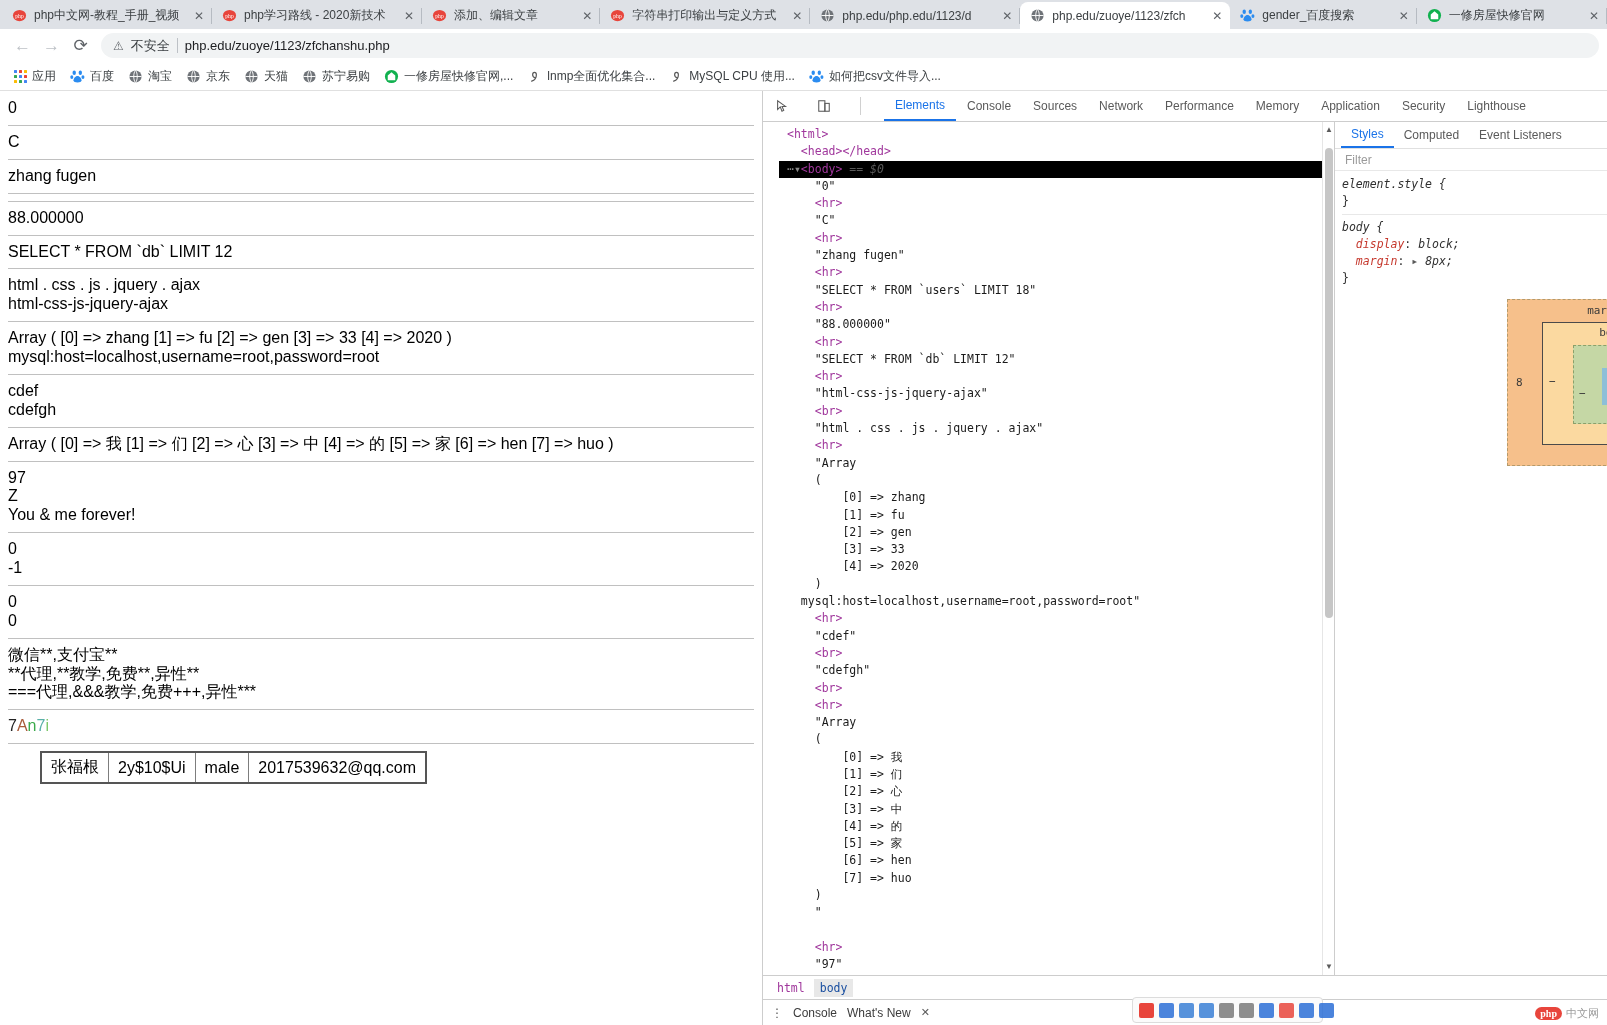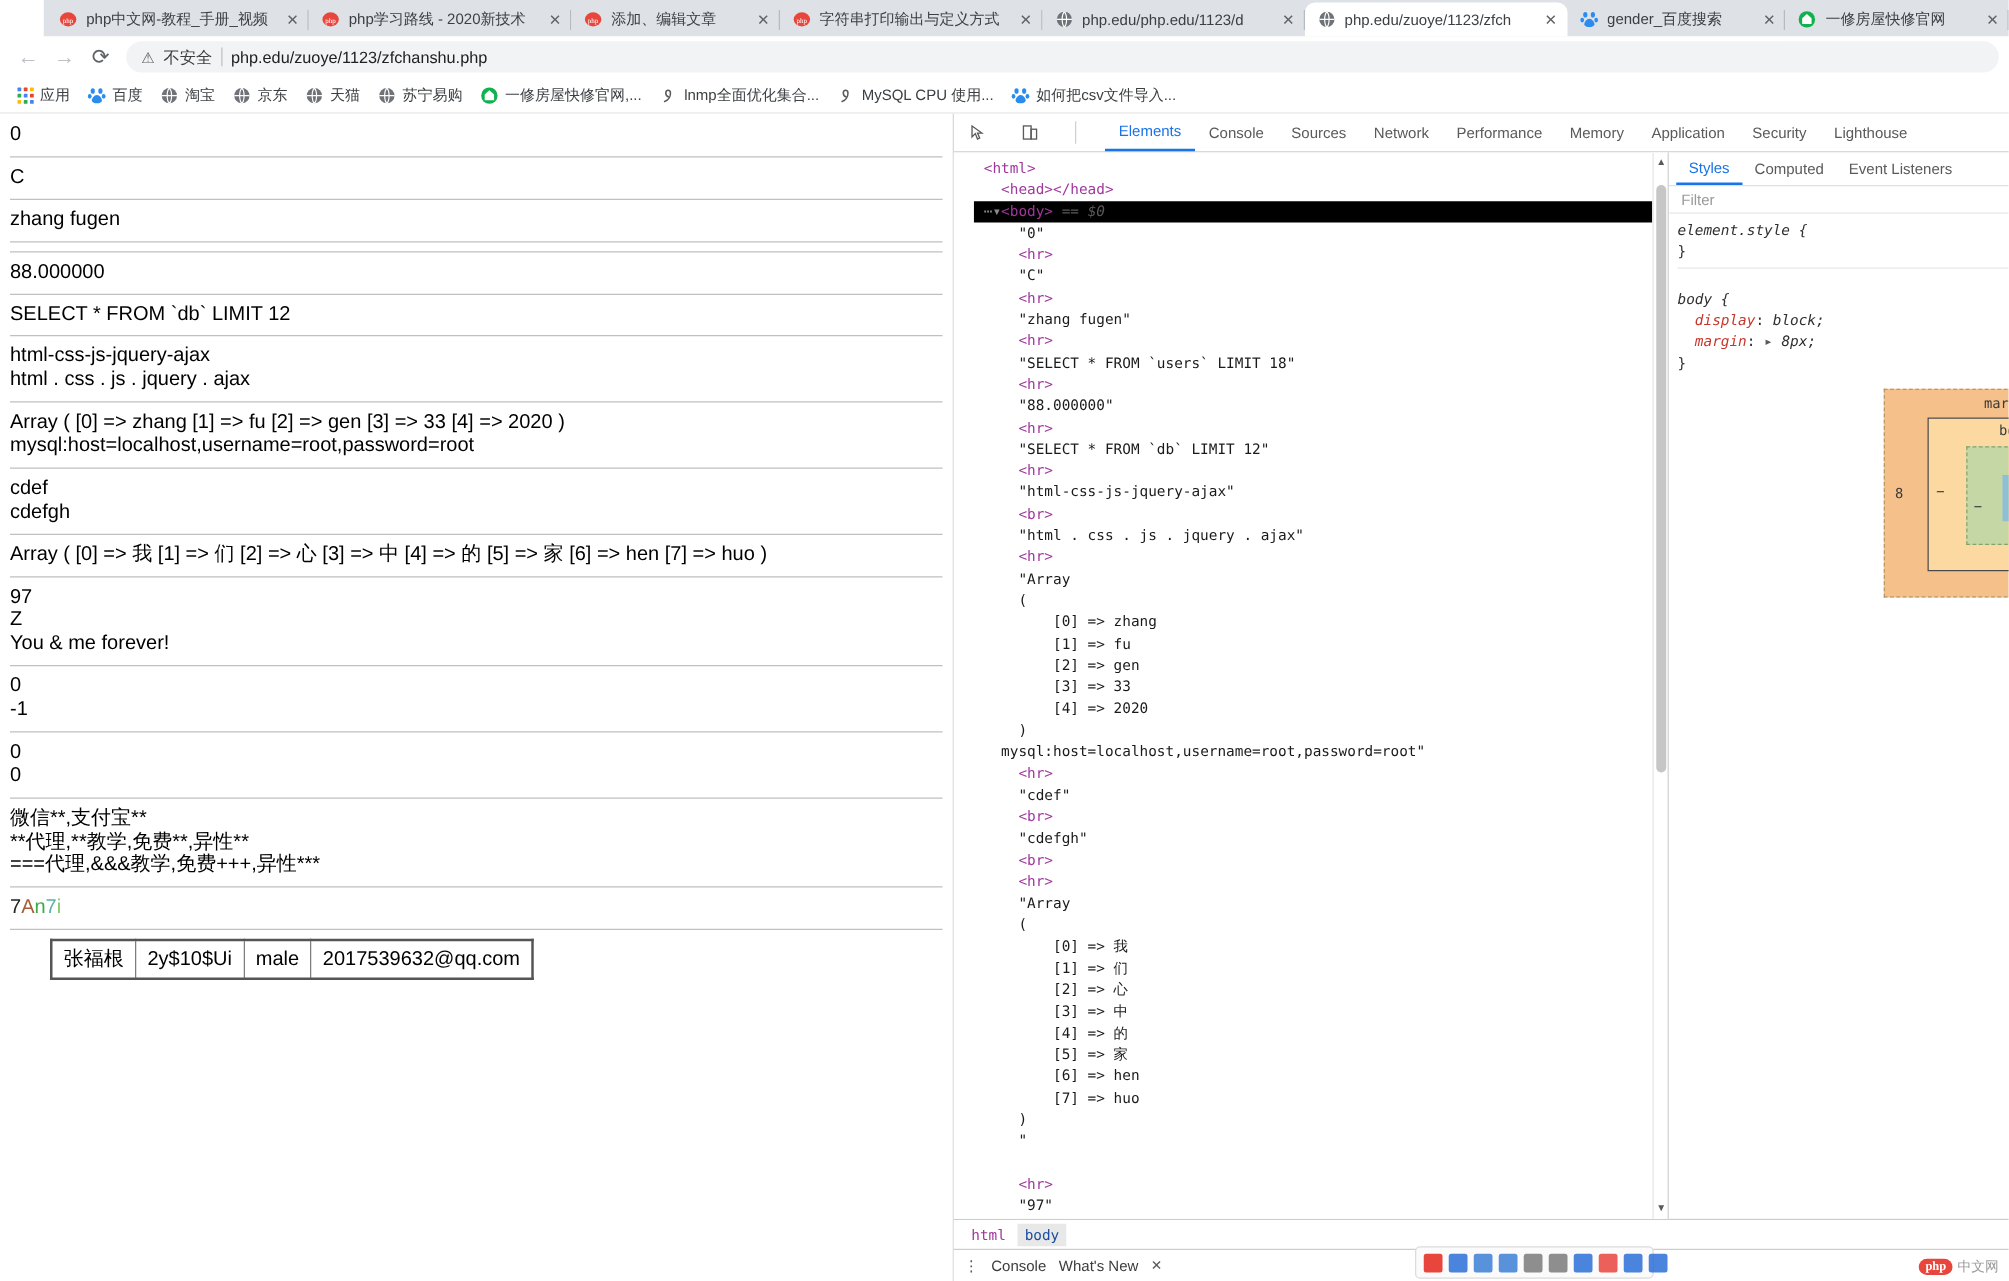--- a/index.html
+++ b/index.html
@@ -12,21 +12,20 @@
   }
 
   
   .tabstrip {
     height: 29px;
     background: #dee1e6;
     display: flex;
     align-items: flex-end;
     padding-left: 2px;
     position: relative;
-    margin-left: 35px;
   }
   .tab {
     height: 27px;
     display: flex;
     align-items: center;
     gap: 7px;
     padding: 0 6px 0 10px;
     font-size: 12px;
     color: #3c4043;
     position: relative;
@@ -286,21 +285,21 @@
   }
   .st-rules {
     font-family: "DejaVu Sans Mono", "Liberation Mono", monospace;
     font-size: 11.5px;
     line-height: 17px;
     color: #303030;
     padding: 5px 0 0 7px;
     flex: 0 0 auto;
   }
   .st-rule { white-space: pre; }
-  .st-rule.sep { border-bottom: 1px solid #e8e8e8; padding-bottom: 4px; margin-bottom: 16px; }
+  .st-rule.sep { border-bottom: 1px solid #e8e8e8; padding-bottom: 4px; margin-bottom: 4px; }
   .sel-name { color: #303030; font-style: italic; }
   .prop { color: #c5372c; font-style: italic; }
   .val { color: #303030; font-style: italic; }
   .arrowtri { color: #5a5a5a; }
 
   .boxmodel-wrap {
     flex: 1 1 auto;
     position: relative;
     overflow: hidden;
   }
@@ -586,22 +585,22 @@
         <hr class="rule">
         <div>
           <div class="vp-line">88.000000</div>
         </div>
         <hr class="rule">
         <div>
           <div class="vp-line">SELECT * FROM `db` LIMIT 12</div>
         </div>
         <hr class="rule">
         <div>
+          <div class="vp-line">html . css . js . jquery . ajax</div>
           <div class="vp-line">html-css-js-jquery-ajax</div>
-          <div class="vp-line">html . css . js . jquery . ajax</div>
         </div>
         <hr class="rule">
         <div>
           <div class="vp-line">Array ( [0] =&gt; zhang [1] =&gt; fu [2] =&gt; gen [3] =&gt; 33 [4] =&gt; 2020 )</div>
           <div class="vp-line">mysql:host=localhost,username=root,password=root</div>
         </div>
         <hr class="rule">
         <div>
           <div class="vp-line">cdef</div>
           <div class="vp-line">cdefgh</div>

